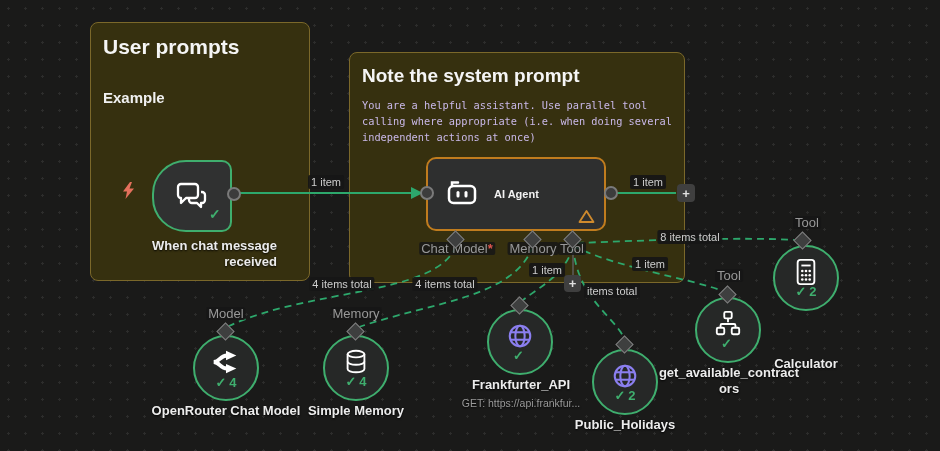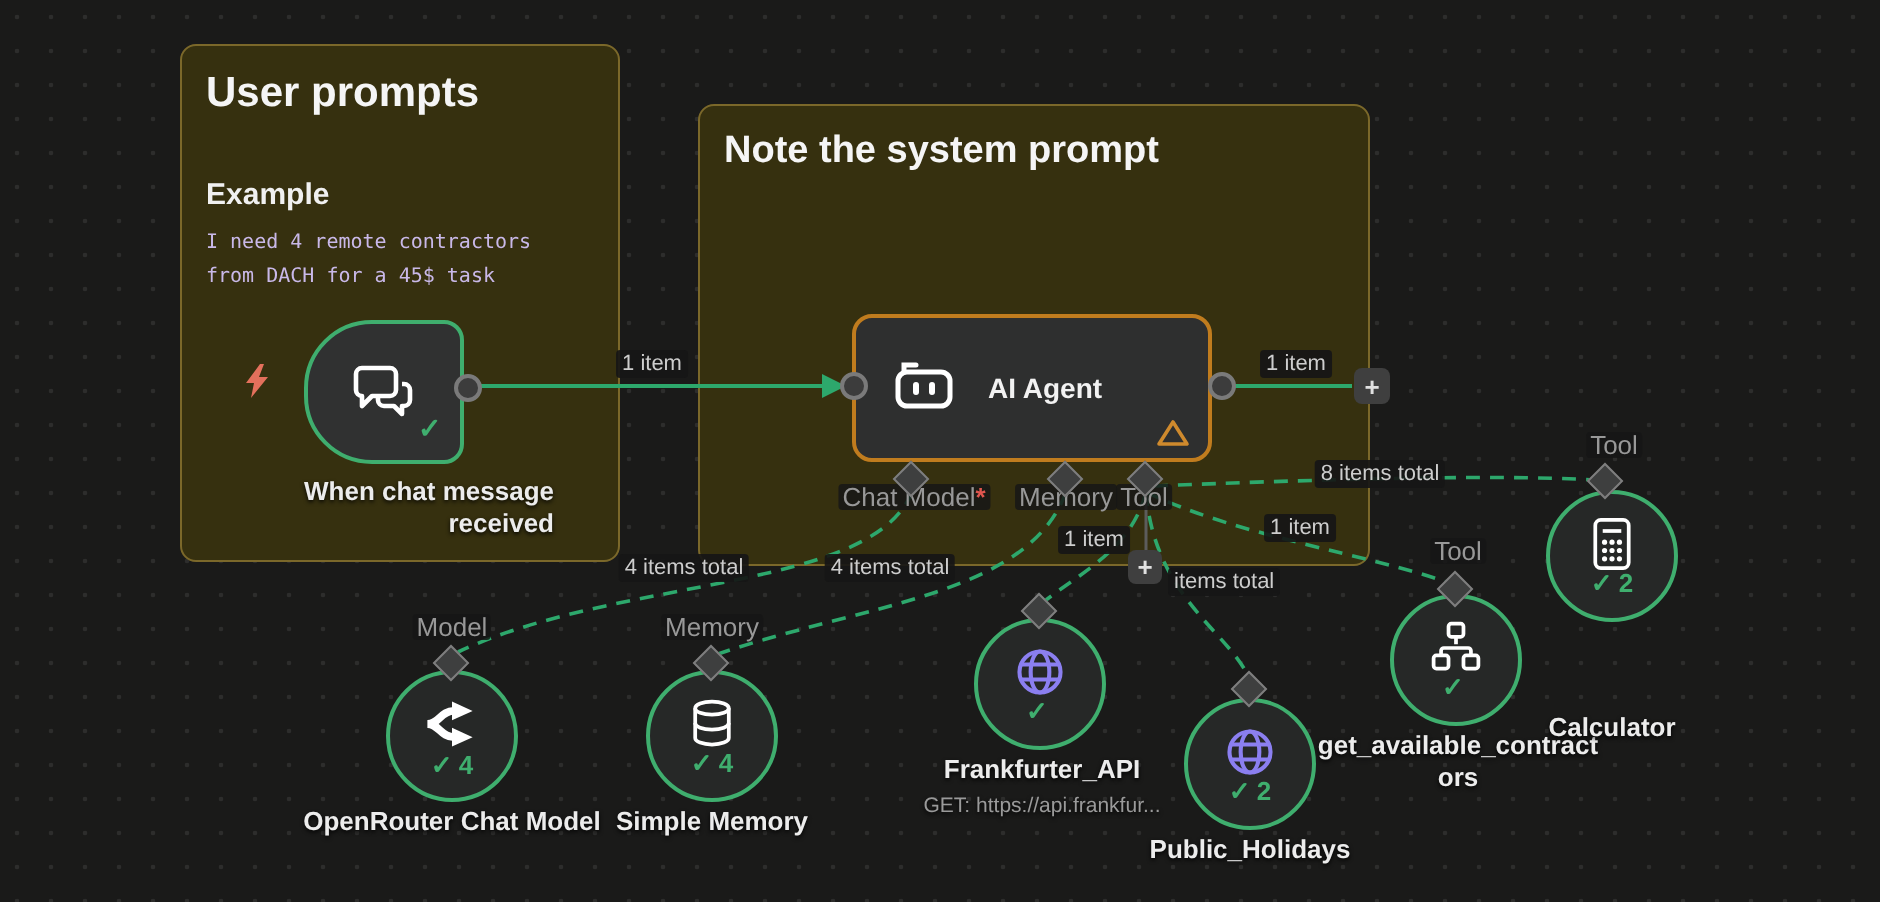--- a/index.html
+++ b/index.html
@@ -54,21 +54,21 @@
   .trigger-node{
     position:absolute;left:152px;top:160px;width:80px;height:72px;z-index:4;
     background:#303131;border:2px solid #3fae6e;border-radius:34px 10px 10px 34px;
     display:flex;align-items:center;justify-content:center;box-sizing:border-box;
   }
   .agent-node{
     position:absolute;left:426px;top:157px;width:180px;height:74px;z-index:4;
     background:#2e2f2f;border:2px solid #c07c1e;border-radius:10px;
     display:flex;align-items:center;box-sizing:border-box;padding-left:16px;
   }
-  .agent-node .title{color:#f2f2f2;font-size:14px;font-weight:700;margin-left:14px;}
+  .agent-node .title{color:#f2f2f2;font-size:11px;font-weight:700;margin-left:14px;}
   .agent-warning{position:absolute;right:9px;bottom:5px;}
   .circle-node{
     position:absolute;width:66px;height:66px;border-radius:50%;z-index:4;
     background:#262827;border:2.5px solid #3fae6e;box-sizing:border-box;
     display:flex;flex-direction:column;align-items:center;justify-content:center;
   }
   .badge{
     display:flex;align-items:center;gap:3px;margin-top:-1px;
     color:#3fae6e;font-size:13px;font-weight:700;line-height:13px;
   }
@@ -93,26 +93,27 @@
   .bolt{position:absolute;left:122px;top:182px;z-index:4;}
 </style>
 </head>
 <body>
 
 <div class="canvas">
 
   <div class="sticky" id="sticky-note-1">
     <h1>User prompts</h1>
     <div class="heading">Example</div>
-    <div class="code">I need 4 remote contractors
-from DACH for a 45$ task</div>
   </div>
 
   <div class="sticky" id="sticky-note-2">
     <h1>Note the system prompt</h1>
+    <div class="code">You are a helpful assistant. Use parallel tool
+calling where appropriate (i.e. when doing several
+independent actions at once)</div>
   </div>
 
   <svg class="wires" width="940" height="451">
     <g stroke="#2da86c" stroke-width="2" fill="none">
       <path d="M240 193 H411"></path>
       <path d="M616 193 H676"></path>
     </g>
     <polygon points="411,187 423,193 411,199" fill="#2da86c"></polygon>
     <g stroke="#2da86c" stroke-width="1.8" fill="none" stroke-dasharray="7 5">
       <path d="M456 246 C436 296 310 288 229 326"></path>

